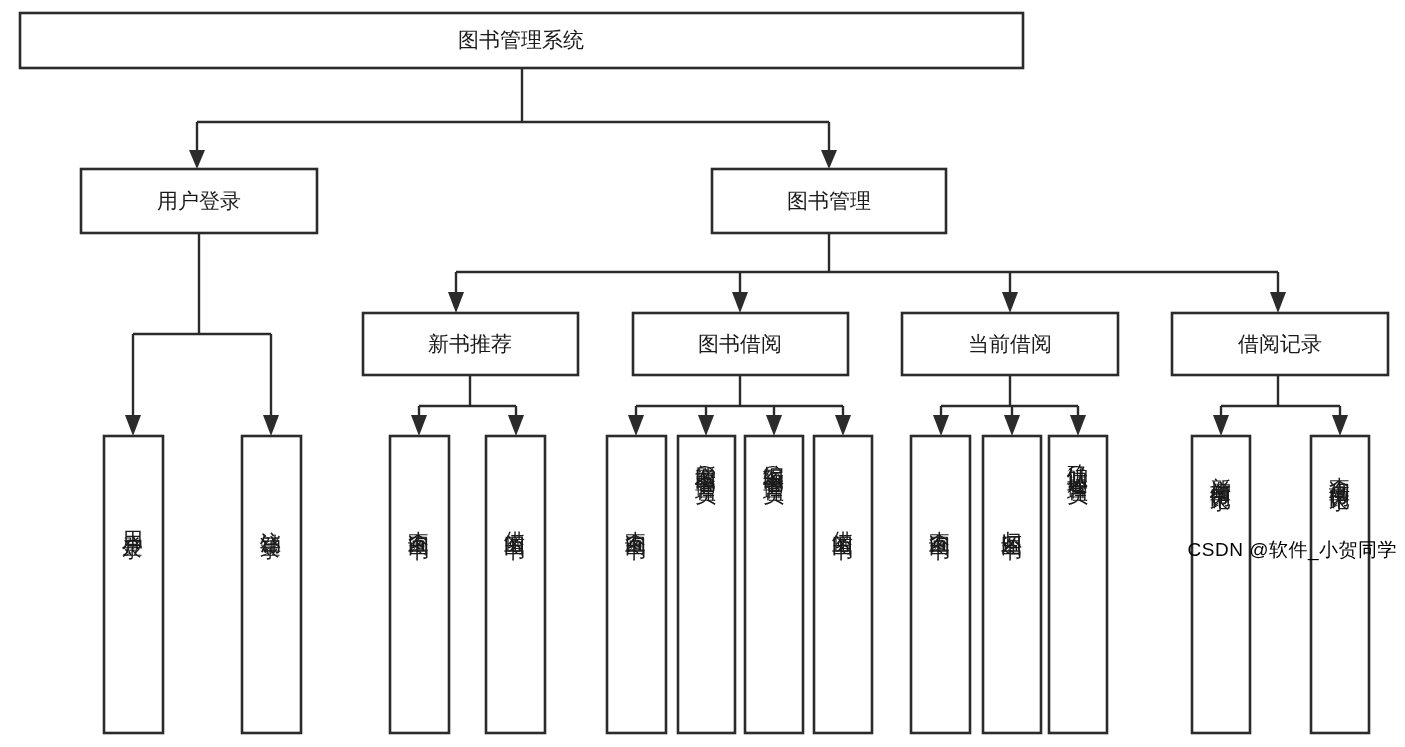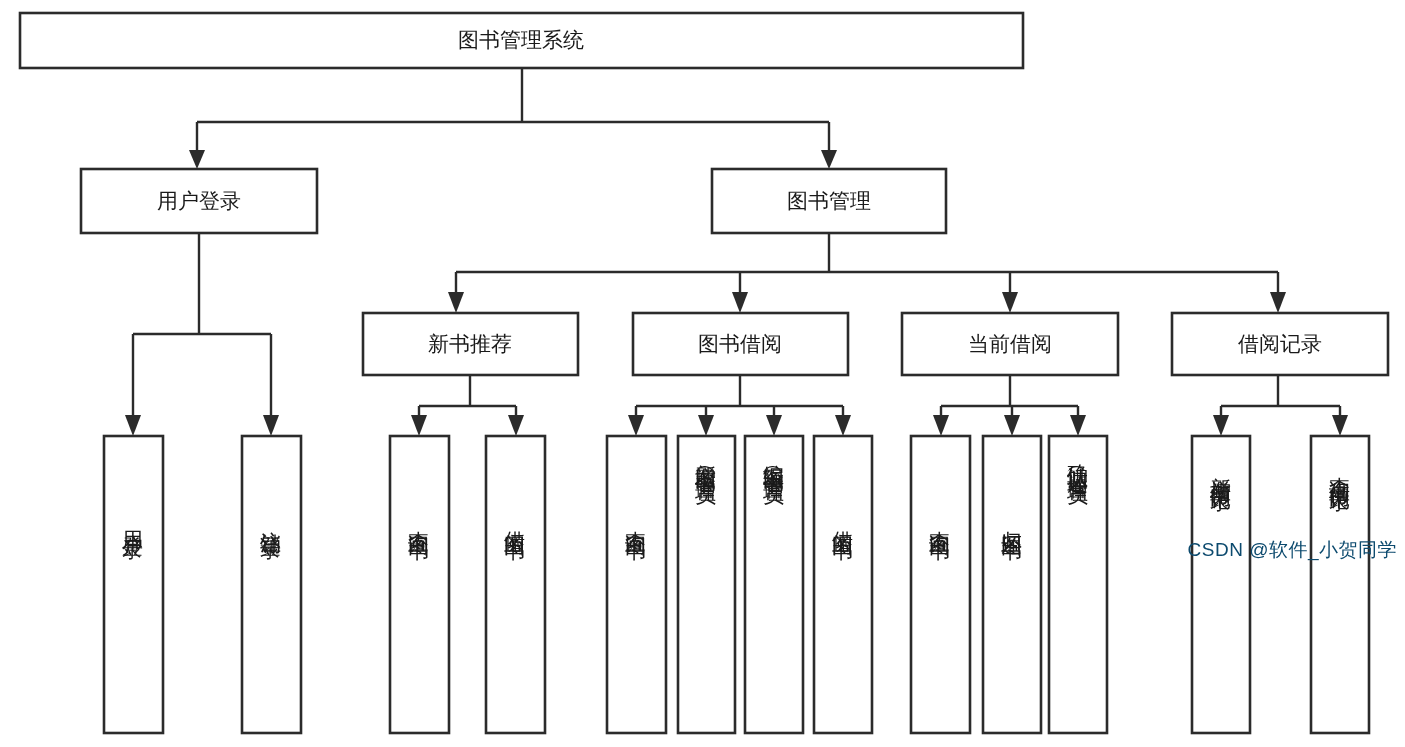--- a/index.html
+++ b/index.html
@@ -58,21 +58,21 @@
     text-orientation: upright;
     letter-spacing: 3px;
     white-space: pre;
   }
   .watermark {
     position: absolute;
     right: 8px;
     bottom: 6px;
     font-family: "Liberation Sans", "DejaVu Sans", sans-serif;
     font-size: 19px;
-    color: #0c4a6e;
+    color: #000000;
     white-space: nowrap;
     pointer-events: none;
     letter-spacing: 0.5px;
   }
 </style>
 </head>
 <body>
 
 <div id="diagram-root">
 

